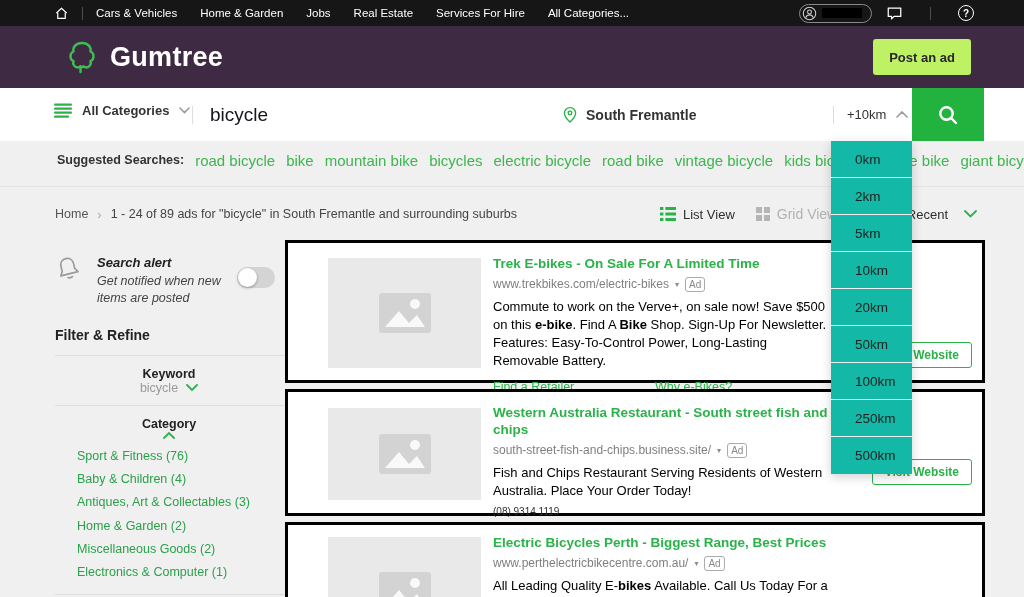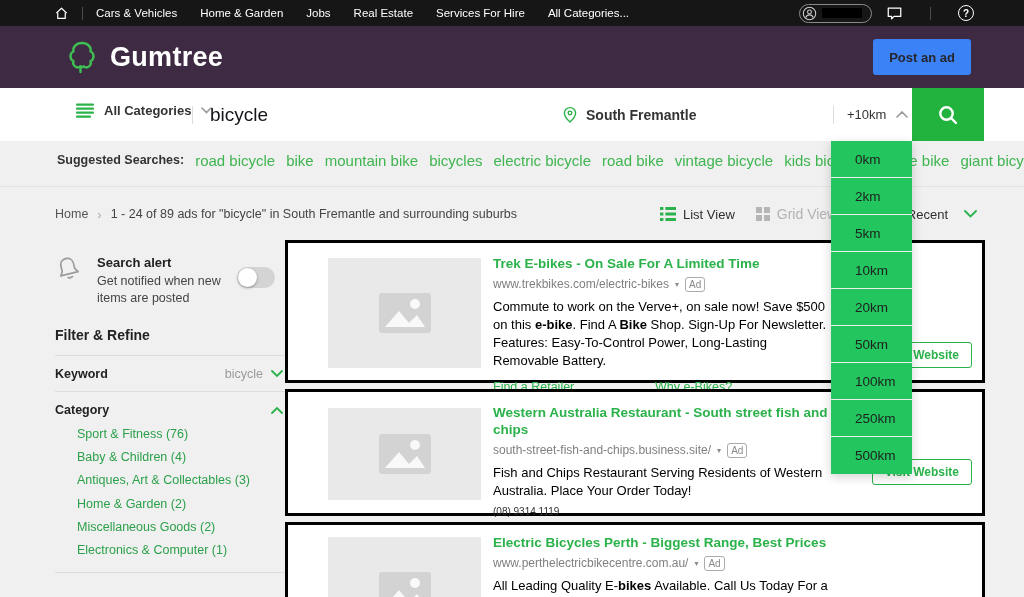--- a/index.html
+++ b/index.html
@@ -30,28 +30,28 @@
     width:16px; height:16px; border:1.4px solid #fff; border-radius:50%;
     font-size:10px; font-weight:bold; display:flex; align-items:center; justify-content:center;
   }
 
   
   .header { position:absolute; top:26px; left:0; width:1024px; height:62px; background:#3e2a42; }
   .logo { position:absolute; left:64px; top:13px; display:flex; align-items:center; gap:10px; }
   .logo-text { color:#fff; font-size:27px; font-weight:bold; letter-spacing:0.3px; }
   .post-ad-btn {
     position:absolute; right:53px; top:13px; width:98px; height:36px;
-    background:#3b82f6; border:none; border-radius:3px;
+    background:#bef264; border:none; border-radius:3px;
     font-family:"Liberation Sans", sans-serif; font-size:13px; font-weight:bold; color:#26262b;
     display:flex; align-items:center; justify-content:center; cursor:pointer;
   }
 
   
   .searchrow { position:absolute; top:88px; left:0; width:1024px; height:53px; background:#fff; }
-  .cat-group { position:absolute; left:76px; top:0; height:44px; display:flex; align-items:center; gap:10px; cursor:pointer; }
+  .cat-group { position:absolute; left:54px; top:0; height:44px; display:flex; align-items:center; gap:10px; cursor:pointer; }
   .cat-label { font-size:13px; font-weight:bold; color:#333; }
   .vsep { position:absolute; top:18px; width:1px; height:18px; background:#ddd; }
   .query-input {
     position:absolute; left:210px; top:0; height:53px; width:330px;
     border:none; outline:none; font-family:"Liberation Sans", sans-serif;
     font-size:19px; font-weight:500; color:#15151a; background:transparent;
   }
   .loc-group { position:absolute; left:563px; top:0; height:53px; display:flex; align-items:center; gap:9px; }
   .loc-input {
     border:none; outline:none; width:220px; background:transparent;
@@ -60,21 +60,21 @@
   .radius-control { position:absolute; left:847px; top:0; height:53px; display:flex; align-items:center; gap:10px; cursor:pointer; }
   .radius-label { font-size:13px; color:#333; }
   .search-btn {
     position:absolute; left:912px; top:0; width:72px; height:53px;
     background:#22b33f; border:none; cursor:pointer;
     display:flex; align-items:center; justify-content:center;
   }
 
   
   .radius-dropdown {
-    position:absolute; left:831px; top:141px; width:81px; background:#22c55e;
+    position:absolute; left:831px; top:141px; width:81px; background:#14b8a6;
     box-shadow:0 3px 10px rgba(0,0,0,0.18); z-index:60; list-style:none;
   }
   .radius-dropdown li {
     height:37px; line-height:37px; padding-left:24px;
     font-size:13.5px; color:#1f1f1f; cursor:pointer; border-bottom:1px solid #eee;
   }
   .radius-dropdown li:last-child { border-bottom:none; }
 
   
   .suggested {
@@ -96,31 +96,31 @@
   .crumb-text { color:#444; }
   .view-group { position:absolute; left:605px; top:0; height:24px; display:flex; align-items:center; gap:7px; }
   .view-label-active { font-size:13px; color:#2e2e2e; font-weight:500; margin-right:14px; cursor:pointer; }
   .view-label-idle { font-size:14px; color:#b3b3b3; cursor:pointer; }
   .sort-group { position:absolute; right:8px; top:0; height:24px; display:flex; align-items:center; gap:16px; cursor:pointer; }
   .sort-value { font-size:13px; color:#2e2e2e; font-weight:500; }
 
   
   .sidebar { position:absolute; left:55px; top:255px; width:230px; }
   .alert-block { position:relative; display:flex; min-height:56px; }
-  .alert-text { margin-left:15px; width:150px; }
+  .alert-text { margin-left:15px; width:150px;font-style:italic; }
   .alert-title { font-size:13px; font-weight:bold; color:#222; margin-bottom:3px; }
   .alert-sub { font-size:12.5px; color:#444; line-height:1.32; }
   .toggle { position:absolute; right:10px; top:12px; width:38px; height:21px; border-radius:11px; background:#d4d4d4; cursor:pointer; }
   .toggle-knob {
     position:absolute; left:1px; top:1px; width:19px; height:19px; border-radius:50%;
     background:#fff; box-shadow:0 1px 3px rgba(0,0,0,0.35);
   }
   .filter-title { margin-top:16px; font-size:14px; font-weight:bold; color:#222; }
   .side-divider { border-top:1px solid #ddd; margin-top:12px; }
-  .kv-row { display:flex; align-items:center; justify-content:space-between; padding:11px 2px 10px 0; }
+  .kv-row { display:flex; align-items:center; justify-content:space-between; padding:11px 2px 10px 0;flex-direction:column; }
   .kv-label { font-size:12.5px; font-weight:bold; color:#222; }
   .kv-right { display:flex; align-items:center; gap:8px; }
   .kv-value { font-size:12.5px; color:#9a9a9a; }
   .cat-list { list-style:none; margin-top:2px; padding-bottom:10px; border-bottom:1px solid #ddd; }
   .cat-list li { padding-left:22px; line-height:23.2px; font-size:12.5px; color:#2ba04a; cursor:pointer; }
 
   
   .results { position:absolute; left:285px; top:240px; width:700px; }
   .card { position:relative; background:#fff; border:3px solid #000000; margin-bottom:6px; }
   .card-1 { height:143px; }

